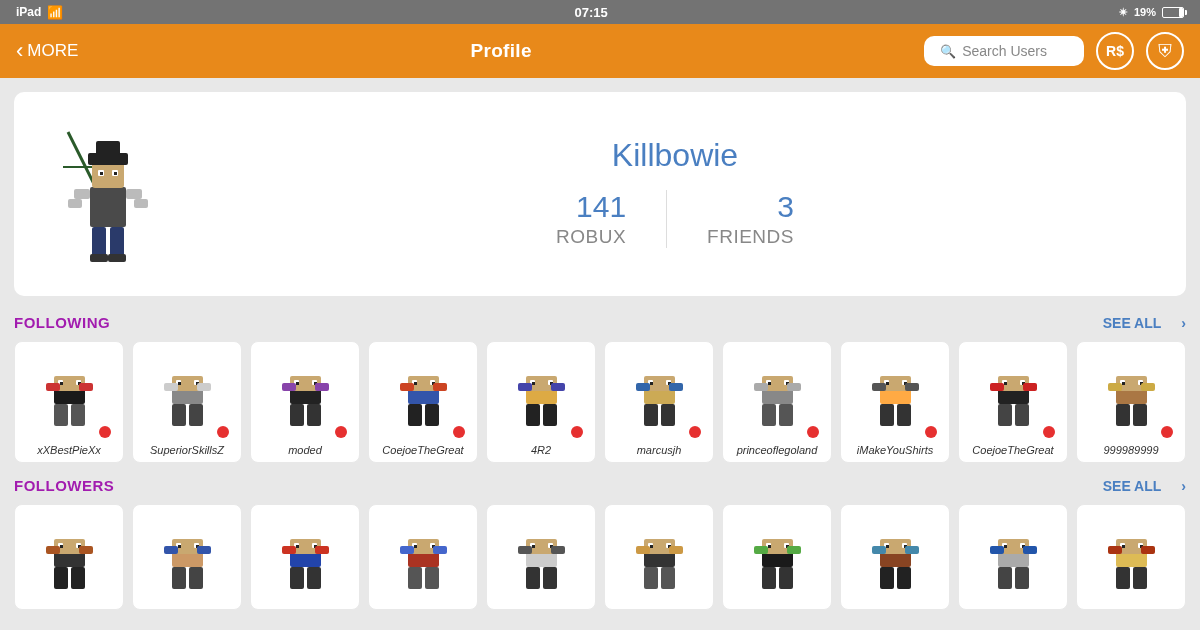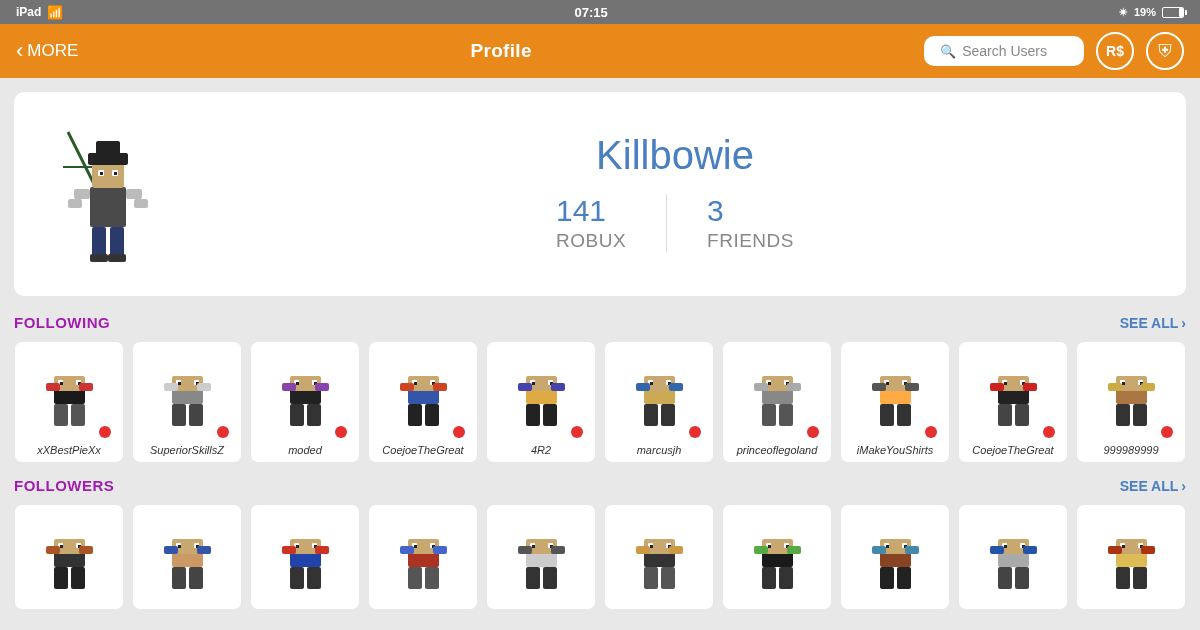--- a/index.html
+++ b/index.html
@@ -141,33 +141,33 @@
     .avatar-svg {
       width: 120px;
       height: 150px;
     }
     .profile-info {
       flex: 1;
       padding-left: 10px;
     }
     .profile-name {
       color: #4a7fc1;
-      font-size: 40px;
+      font-size: 32px;
       font-weight: 400;
       margin-bottom: 16px;
       text-align: center;
     }
     .stats-row {
       display: flex;
       align-items: center;
       justify-content: center;
       gap: 0;
     }
     .stat-item {
-      text-align: left;
+      text-align: right;
       padding: 0 40px;
       border-right: 1px solid #ddd;
     }
     .stat-item:last-child { border-right: none; }
     .stat-value {
       color: #4a7fc1;
       font-size: 30px;
       font-weight: 400;
       display: block;
     }
@@ -195,21 +195,21 @@
       color: #a21caf;
       letter-spacing: 0.5px;
     }
     .see-all {
       color: #4a7fc1;
       font-size: 14px;
       font-weight: 600;
       cursor: pointer;
       display: flex;
       align-items: center;
-      gap: 3px;
+      gap: 20px;
     }
 
     
     .users-row {
       display: flex;
       gap: 8px;
       overflow-x: hidden;
     }
     .user-card {
       background: white;

